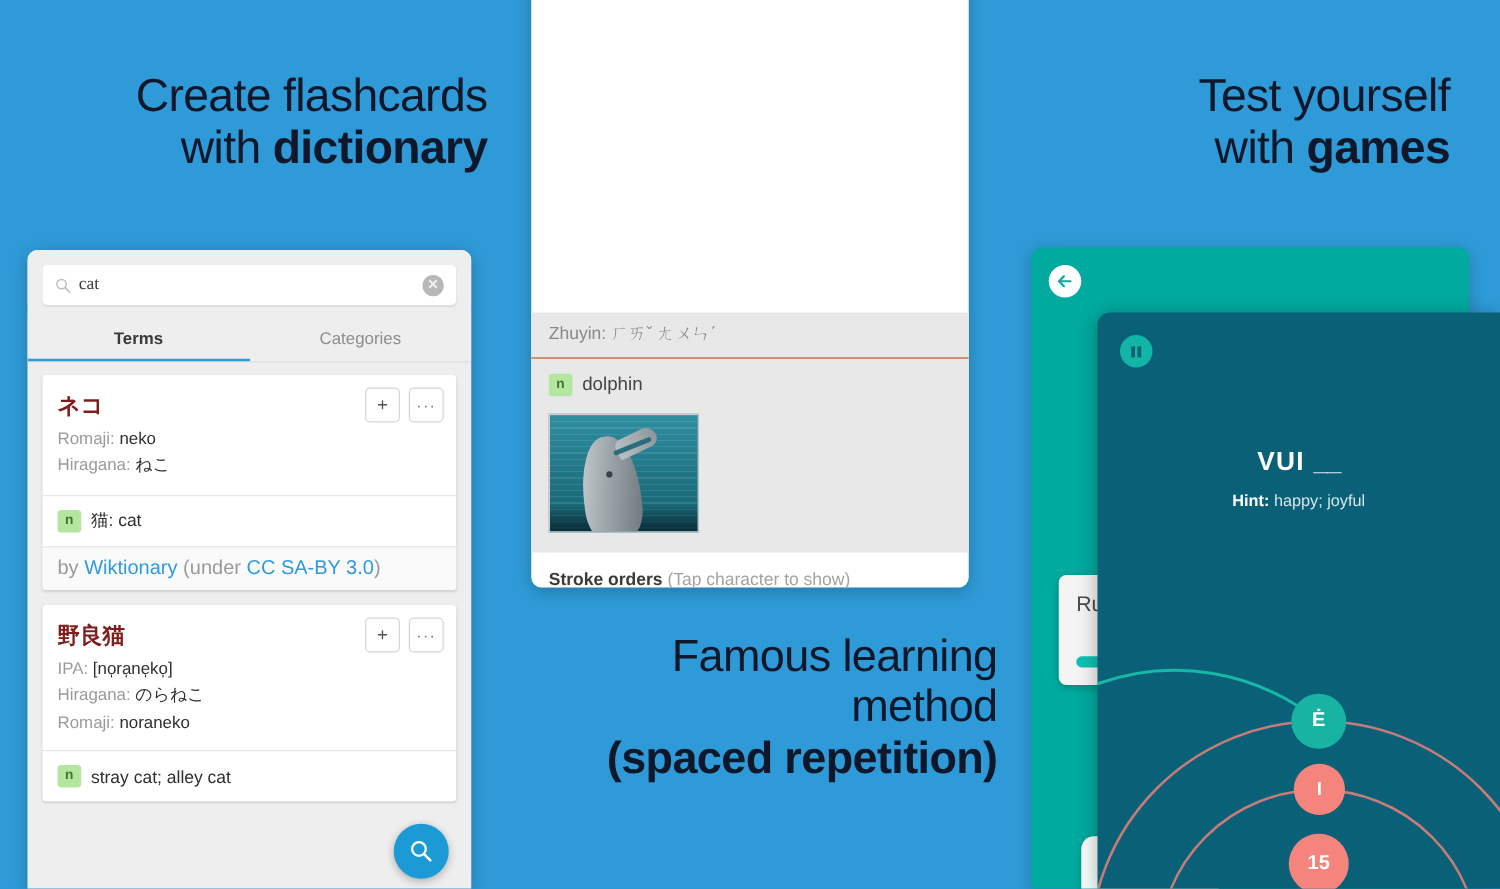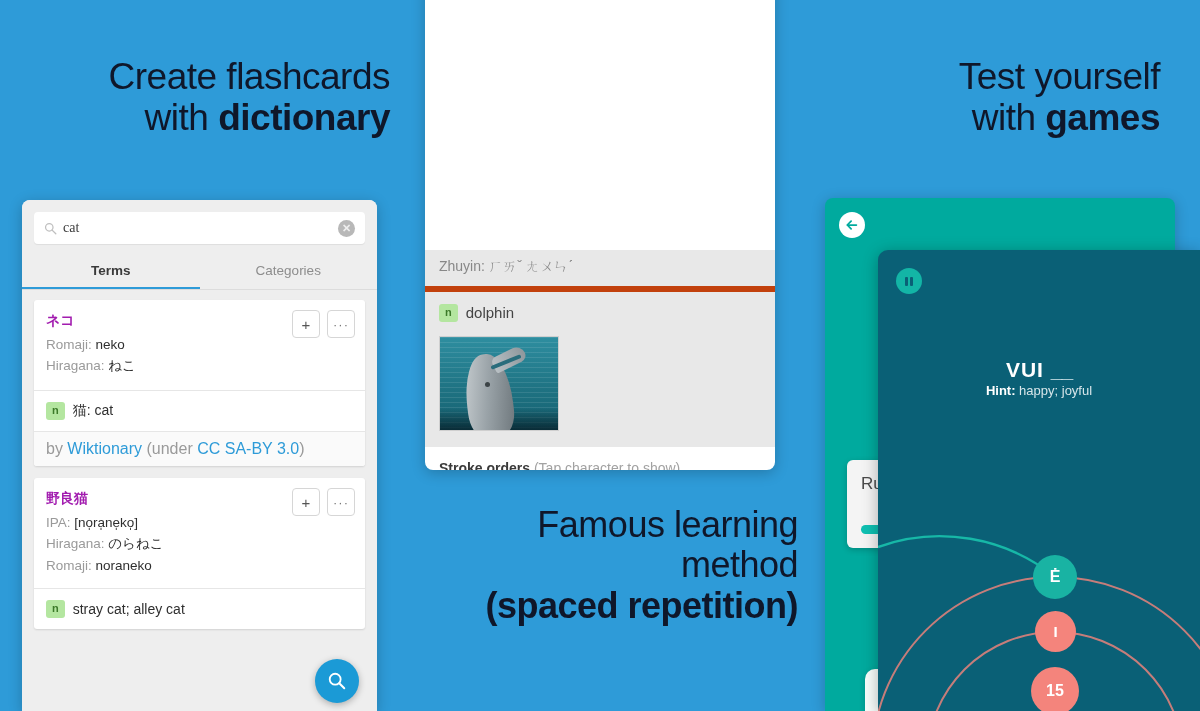--- a/index.html
+++ b/index.html
@@ -62,21 +62,21 @@
   }
   .tabs-base { height:1px;background:#dcdcdc; }
 
   .cards { padding: 10px 12px 0 12px; }
   .term-card {
     background:#fff; border-radius:3px; margin-bottom:12px;
     box-shadow:0 1px 2px rgba(0,0,0,.12);
     overflow:hidden;
   }
   .term-head { padding: 12px 12px 10px 12px; position:relative; }
-  .term-title { color:#a21caf; font-size:14px; font-weight:700; margin-bottom:7px; }
+  .term-title { color:#7f1d1d; font-size:18px; font-weight:700; margin-bottom:7px; }
   .term-row { font-size:13.5px; color:#2f2f2f; margin-bottom:5px; }
   .term-row .lbl { color:#9a9a9a; }
   .term-actions { position:absolute; right:10px; top:10px; display:flex; gap:7px; }
   .sq-btn {
     width:28px;height:28px;border:1px solid #d6d6d6;border-radius:4px;background:#fff;
     display:flex;align-items:center;justify-content:center;
     font-size:15px;color:#555; line-height:1;
   }
   .sq-btn.dots { font-size:13px; color:#777; letter-spacing:1px; }
   .defn {
@@ -104,21 +104,21 @@
   #center-phone {
     position:absolute; left:425px; top:-80px;
     width:350px; height:550px;
     background:#ffffff;
     border-radius:0 0 8px 8px;
     box-shadow:0 3px 14px rgba(0,0,0,.22);
     overflow:hidden;
   }
   .zhuyin-block {
     background:#e8e8e8; padding: 8px 14px 10px;
-    font-size:14px; color:#888; border-bottom:6px solid #c2410c;
+    font-size:14px; color:#888; border-bottom:1px solid #c2410c;
   }
   .dolphin-block { background:#e8e8e8; padding: 12px 14px 16px; }
   .dolphin-defn { display:flex; align-items:center; gap:8px; font-size:15px; color:#444; }
   .dolphin-img {
     margin-top: 14px;
     width:120px;height:95px;border:1px solid #cfcfcf;background:#1d7d8c;
     position:relative; overflow:hidden;
   }
   .sea {
     position:absolute;inset:0;
@@ -193,21 +193,21 @@
     overflow:hidden;
   }
   .pause-btn {
     position:absolute;left:18px;top:18px;width:26px;height:26px;border-radius:50%;
     background:#13b5a6;display:flex;align-items:center;justify-content:center;gap:2px;
   }
   .pause-btn i { width:3px;height:9px;background:#0a6076;display:block;border-radius:1px; }
   .word-box { position:absolute;left:0;top:108px;width:100%;text-align:center; }
   .word-main { font-size:21px; font-weight:700; color:#ffffff; letter-spacing:1px; }
   .word-main .blank { color:#cfe3e8; letter-spacing:-1px; }
-  .word-hint { margin-top:1px; font-size:13px; color:#d7e6ea; }
+  .word-hint { margin-top:11px; font-size:13px; color:#d7e6ea; }
   .word-hint b { color:#ffffff; font-weight:700; }
   .bubble {
     position:absolute; border-radius:50%;
     display:flex;align-items:center;justify-content:center;
     color:#fff; font-weight:600;
   }
   .b-teal { background:#19b3a3; }
   .b-coral { background:#f4847c; }
 
   

